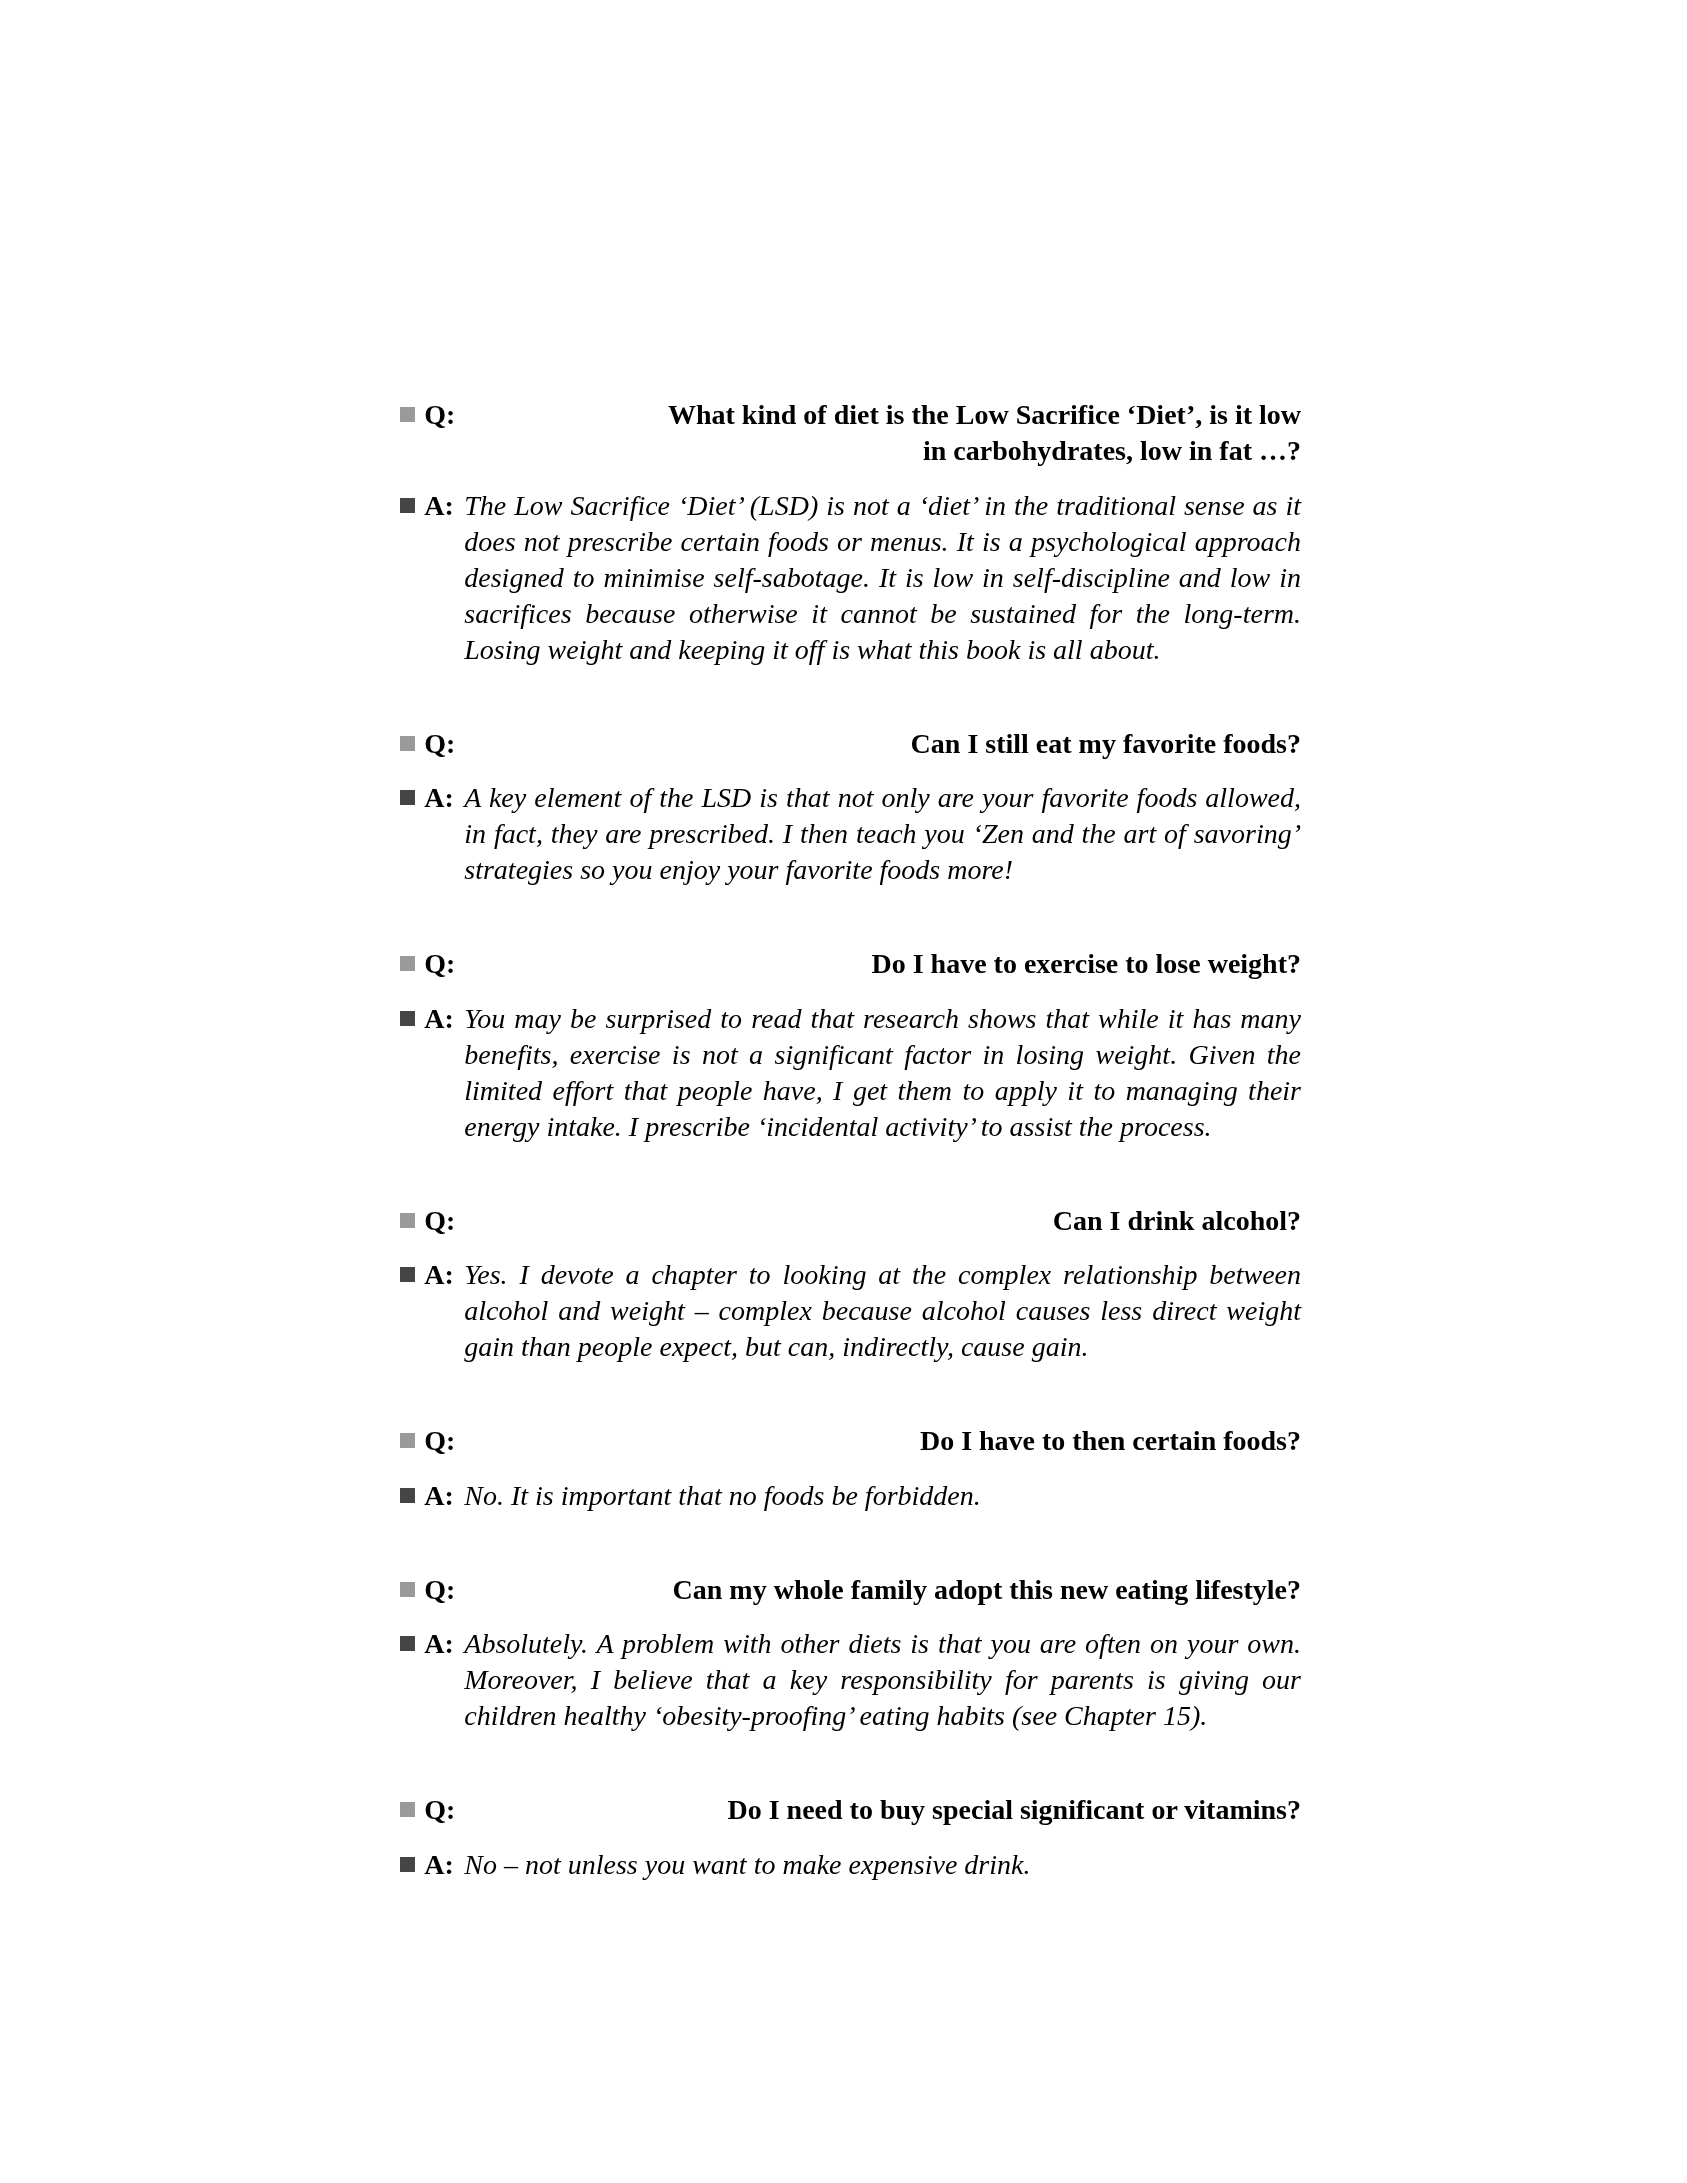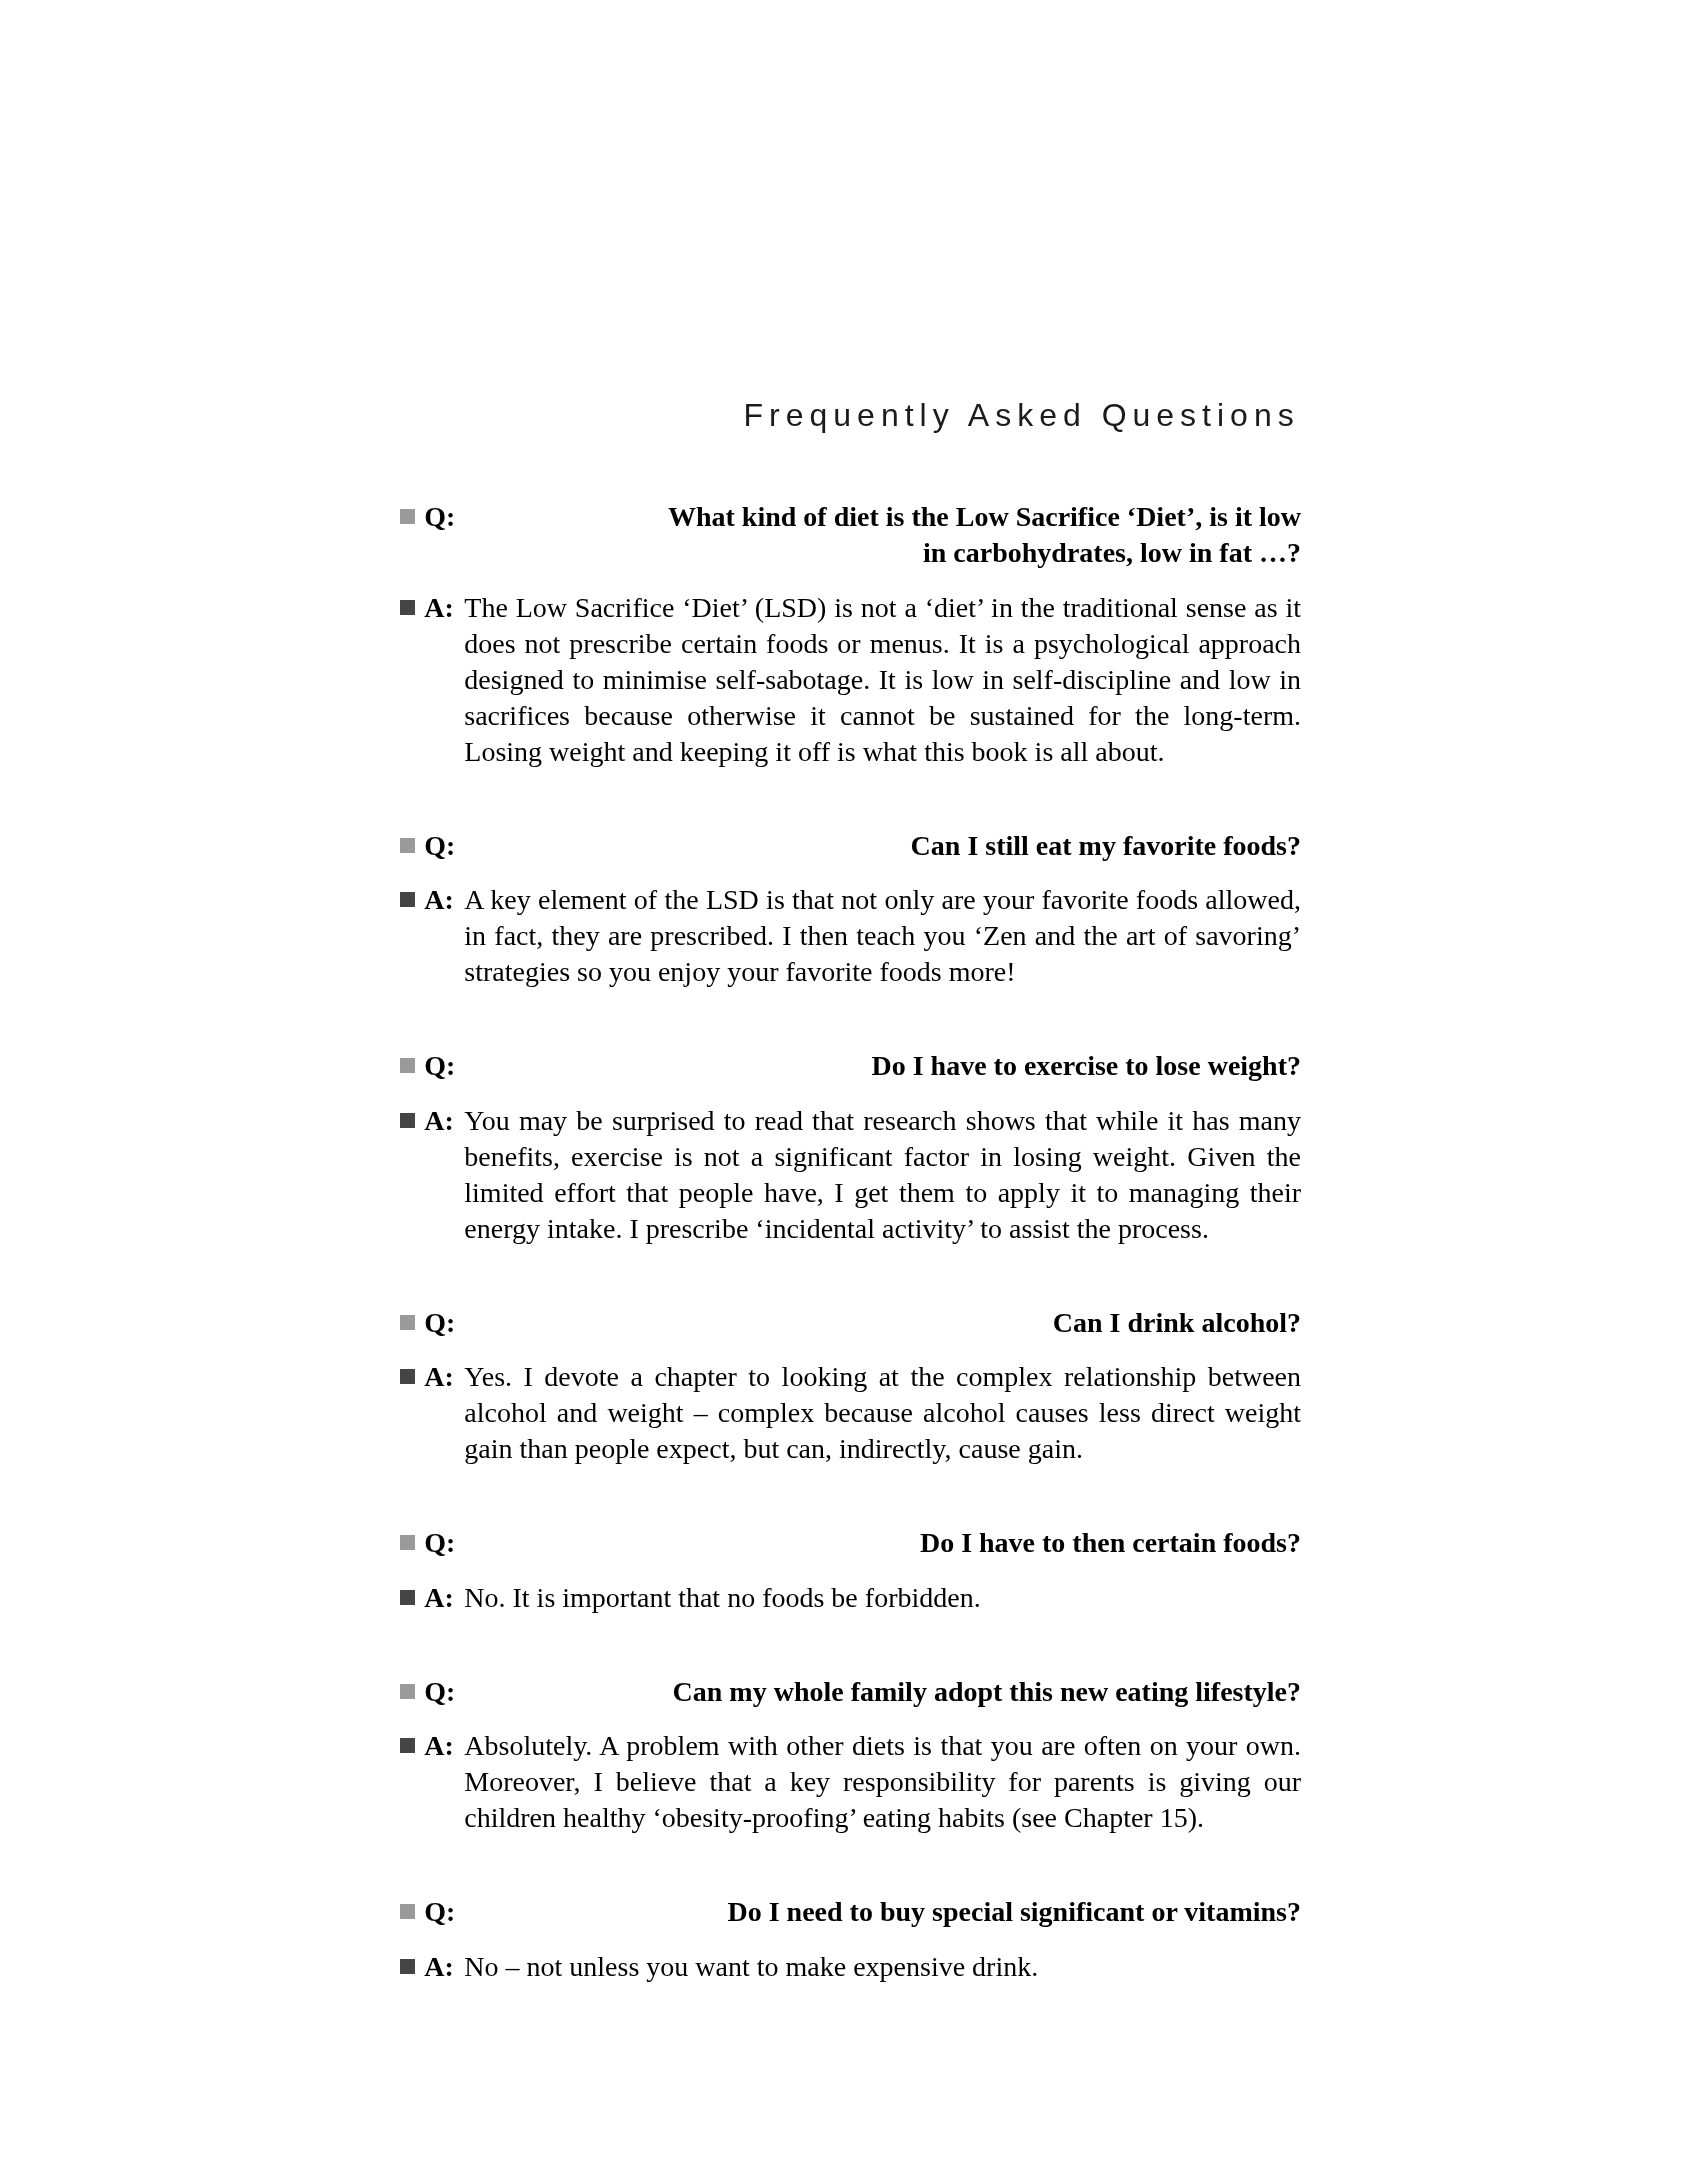--- a/index.html
+++ b/index.html
@@ -65,27 +65,27 @@
     flex: 1 1 auto;
     min-width: 0;
     text-align: right;
   }
   .q-text {
     font-weight: bold;
     white-space: pre-line;
   }
   .a-text {
     text-align: justify;
+    font-style: italic;
   }
 </style>
 </head>
 <body>
 
 <div class="content">
-  <h1 class="page-title">Frequently Asked Questions</h1>
 
   <div class="faq">
 
     <section class="faq-item">
       <div class="qa-row question">
         <span class="bullet q-bullet"></span>
         <span class="label">Q:</span>
         <span class="text q-text">What kind of diet is the Low Sacrifice ‘Diet’, is it low
 in carbohydrates, low in fat …?</span>
       </div>

